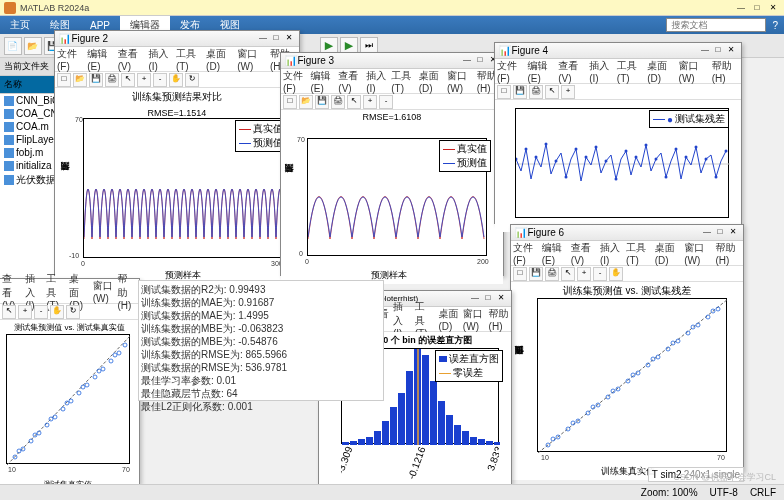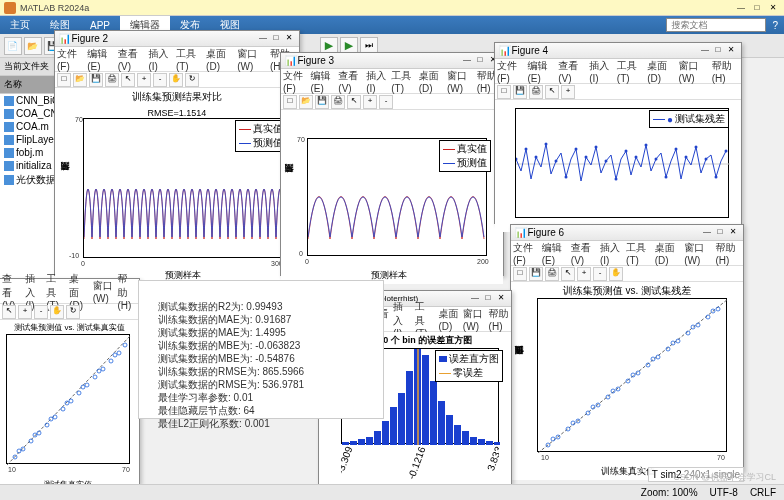--- a/index.html
+++ b/index.html
@@ -28,21 +28,21 @@
 .figwin-menu span{cursor:pointer}
 .figwin-tools{height:16px;display:flex;align-items:center;padding:0 2px;gap:2px;border-bottom:1px solid #ddd}
 .figwin-tools .tb{width:14px;height:14px;border:1px solid #ccc;background:#f8f8f8;cursor:pointer;font-size:8px;text-align:center}
 .plot-area{position:relative;background:#fff}
 .axes{position:absolute;border:1px solid #000}
 .plot-title{text-align:center;font-size:10px;padding:2px}
 .legend{position:absolute;background:#fff;border:1px solid #000;font-size:8px;padding:1px 3px}
 .legend-item{display:flex;align-items:center;gap:2px}
 .legend-line{width:12px;height:1px}
 .axis-label{position:absolute;font-size:9px}
-.console{position:absolute;left:70px;top:280px;width:246px;height:139px;background:#fff;border:1px solid #ccc;font-size:9px;font-family:Consolas,monospace;padding:19px;line-height:1.3;color:#333}
+.console{position:absolute;left:70px;top:280px;width:246px;height:121px;background:#fff;border:1px solid #ccc;font-size:9px;font-family:Consolas,monospace;padding:2px;line-height:1.3;color:#333}
 .console div{white-space:pre}
 .statusbar{position:absolute;bottom:0;left:0;right:0;height:16px;background:#e8e8e8;border-top:1px solid #ccc;display:flex;align-items:center;justify-content:flex-end;gap:12px;padding:0 8px;font-size:9px}
 svg{display:block}
 .tick{position:absolute;font-size:7px;color:#333}
 </style>
 </head>
 <body>
 
 <div class="titlebar">
   <div class="titlebar-logo"></div>
@@ -71,21 +71,21 @@
   <div class="tool-btn">💾</div>
   <div style="width:1px;height:16px;background:#bbb;margin:0 2px"></div>
   <span style="font-size:9px;margin-left:200px">分节符</span>
   <div class="tool-btn run" style="margin-left:20px">▶</div>
   <div class="tool-btn run">▶</div>
   <div class="tool-btn">⏭</div>
 </div>
 
 <div class="sidebar">
   <div class="sidebar-hdr">当前文件夹</div>
-  <div class="sidebar-hdr" style="background:#a3a3a3">名称</div>
+  <div class="sidebar-hdr" style="background:#0369a1">名称</div>
   <div class="sidebar-item">
       <span class="sidebar-icon"></span>
       <span>CNN_BiG</span>
     </div>
   <div class="sidebar-item">
       <span class="sidebar-icon"></span>
       <span>COA_CN</span>
     </div>
   <div class="sidebar-item">
       <span class="sidebar-icon"></span>
@@ -195,20 +195,21 @@
   <div class="figwin-tools">
     <div class="tb">□</div>
       <div class="tb">📂</div>
       <div class="tb">💾</div>
       <div class="tb">🖨</div>
       <div class="tb">↖</div>
       <div class="tb">+</div>
       <div class="tb">-</div>
   </div>
   <div class="plot-area" style="height:174px">
+    <div class="plot-title" style="font-size:9px">RMSE=1.6108</div>
     <div class="axes" style="left:26px;top:28px;width:180px;height:118px">
       <svg width="180" height="118">
         <g stroke="#cc2222" stroke-width="0.8" fill="none">
             <path d="M0,100 Q11,15 22,100 Q33,15 44,100 Q55,15 66,100 Q77,15 88,100 Q99,15 110,100 Q121,15 132,100 Q143,15 154,100 Q165,15 176,100"></path>
           </g>
         <g stroke="#2244cc" stroke-width="0.8" fill="none">
             <path d="M0,98 Q11,18 22,98 Q33,18 44,98 Q55,18 66,98 Q77,18 88,98 Q99,18 110,98 Q121,18 132,98 Q143,18 154,98 Q165,18 176,98"></path>
           </g>
       </svg>
     </div>

